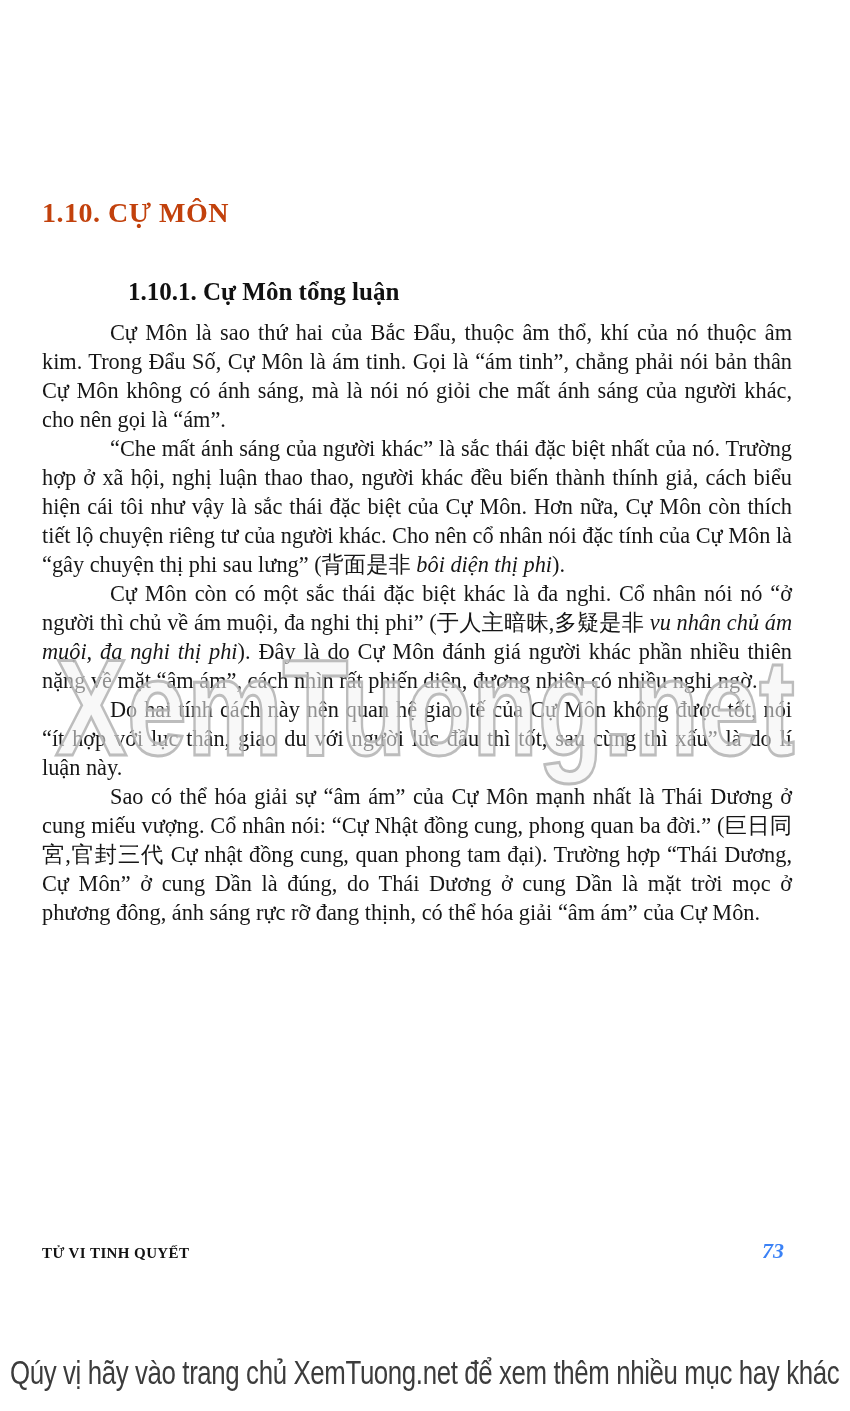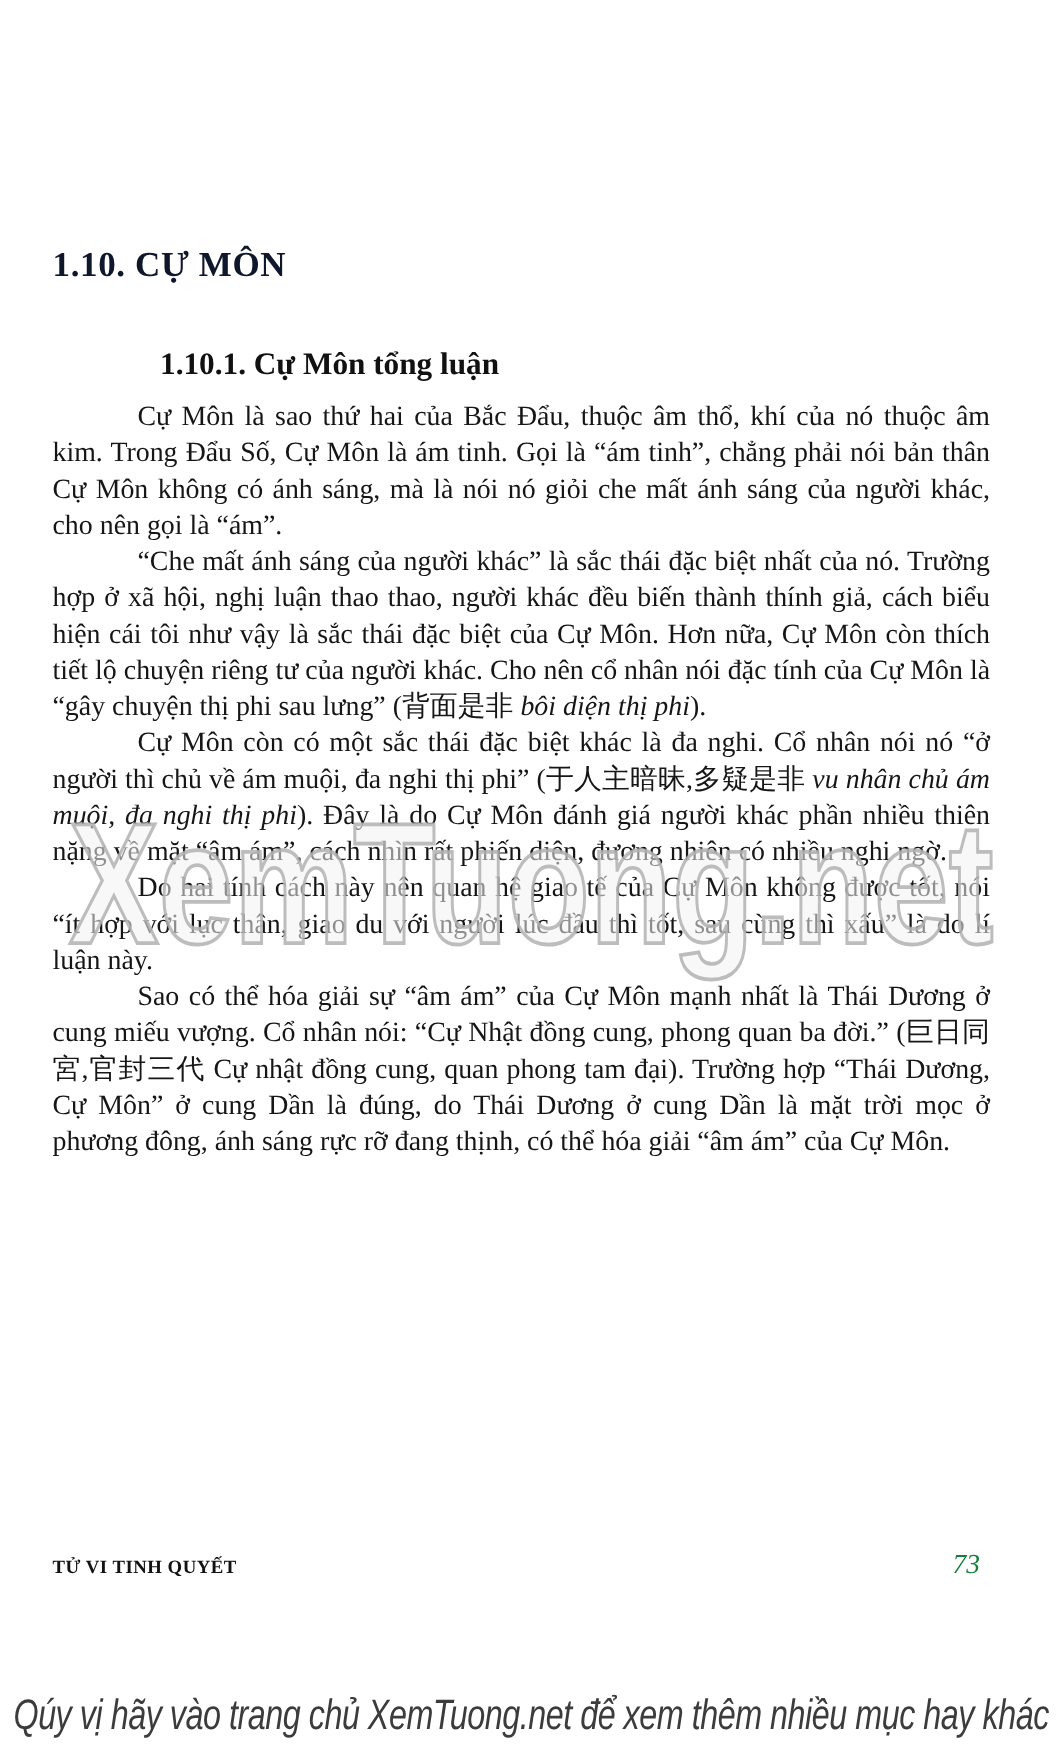--- a/index.html
+++ b/index.html
@@ -15,21 +15,21 @@
   }
   .page { position: absolute; inset: 0; }
 
   .page-title {
     position: absolute;
     left: 42px; top: 197px;
     margin: 0;
     font-size: 28px;
     font-weight: 700;
     letter-spacing: 0.5px;
-    color: #0f172a;
+    color: #c2410c;
   }
   .page-subtitle {
     position: absolute;
     left: 112px; top: 262px;
     margin: 16px;
     font-size: 25px;
     font-weight: 700;
     color: #111111;
   }
 
@@ -72,32 +72,31 @@
     align-items: baseline;
   }
   .footer-title {
     font-size: 15px;
     font-weight: 700;
     letter-spacing: 0.4px;
     color: #121212;
   }
   .footer-page {
     font-size: 22px;
-    font-weight: 400;
+    font-weight: 700;
     font-style: italic;
-    color: #15803d;
+    color: #3b82f6;
   }
 
   .caption {
     position: absolute;
     left: 0; top: 1350px;
     width: 850px;
     display: flex;
     justify-content: center;
-    font-style: italic;
   }
   .caption-text {
     font-family: "Liberation Sans", sans-serif;
     font-size: 34px;
     line-height: 1.3;
     color: #3c3c3c;
     white-space: nowrap;
     letter-spacing: -0.5px;
     transform: scaleX(0.76);
     transform-origin: center;

